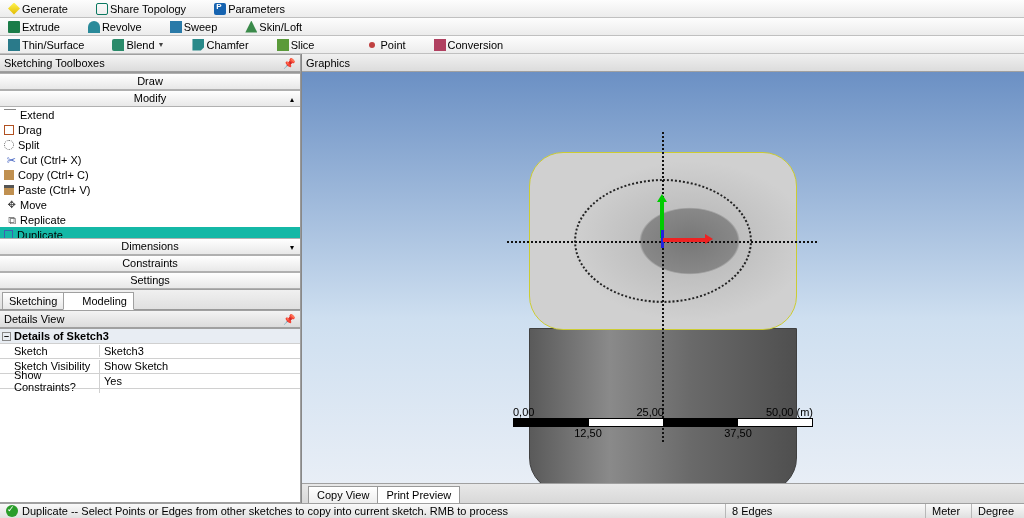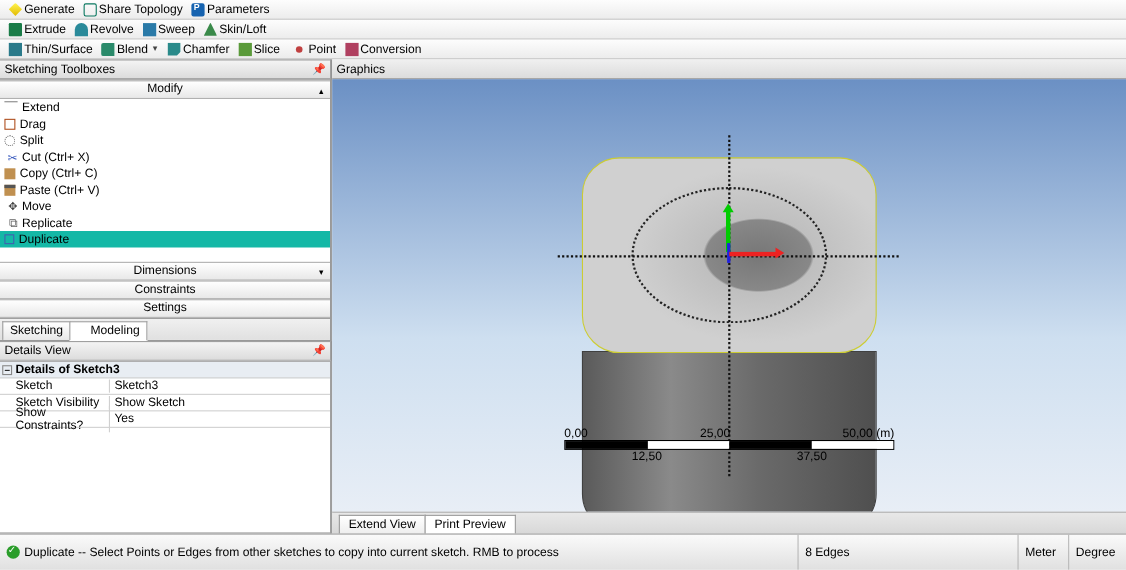--- a/index.html
+++ b/index.html
@@ -1,19 +1,19 @@
 <!DOCTYPE html>
 <html><head>
 <meta charset="utf-8">
 <style>
 * { margin: 0; padding: 0; box-sizing: border-box; font-family: "Segoe UI", Tahoma, sans-serif; font-size: 11px; }
 body { background: #f0f0f0; width: 1024px; height: 518px; overflow: hidden; display: flex; flex-direction: column; }
 
 
-.toolbar { background: linear-gradient(#fdfdfd, #ececec); border-bottom: 1px solid #c0c0c0; height: 18px; display: flex; align-items: center; padding: 0 4px; gap: 0; }
+.toolbar { background: linear-gradient(#fdfdfd, #ececec); border-bottom: 1px solid #c0c0c0; height: 18px; display: flex; align-items: center; padding: 0 4px; gap: 20px; }
 .tb-btn { display: inline-flex; align-items: center; gap: 2px; padding: 0 4px; height: 16px; cursor: pointer; }
 .tb-sep { width: 4px; }
 .tb-icon { width: 12px; height: 12px; display: inline-block; }
 .dd-arrow { font-size: 7px; color: #444; margin-left: 1px; }
 
 .ico-gen { background: linear-gradient(#fff34d,#e0b800); clip-path: polygon(50% 0,100% 50%,50% 100%,0 50%); }
 .ico-share { width:12px;height:12px;border:1.5px solid #0a7860;border-radius:2px; position:relative;}
 .ico-param { background:#1663b0; border-radius:2px; position:relative;}
 .ico-param::after{content:"P"; color:#fff;font-size:8px;position:absolute;left:2px;top:-1px;font-weight:bold;}
 .ico-extrude { background:#1a7c48; border-radius:1px;}
@@ -89,21 +89,21 @@
 .sb-seg { flex:1;}
 .sb-seg.k{background:#000;}
 .sb-seg.w{background:#fff;}
 .sb-bot { display:flex; justify-content:space-around; font-size:10px;}
 
 .gfx-tabs { height:20px; background:linear-gradient(#e8e8e8,#d8d8d8); display:flex; align-items:flex-end; padding-left:6px; border-top:1px solid #a0a0a0;}
 .gfx-tab { padding:2px 8px; border:1px solid #999; background:linear-gradient(#fff,#eee); margin-right:-1px; cursor:pointer; border-bottom:none;}
 .gfx-tab.active { background:#fff;}
 
 
-.statusbar { height:33px; background:linear-gradient(#fafafa,#e0e0e0); border-top:1px solid #a0a0a0; display:flex; align-items:center;}
+.statusbar { height:15px; background:linear-gradient(#fafafa,#e0e0e0); border-top:1px solid #a0a0a0; display:flex; align-items:center;}
 .sb-cell { padding:0 6px; border-right:1px solid #b8b8b8; height:100%; display:flex; align-items:center; gap:4px;}
 .ok-icon{width:12px;height:12px;background:#2a9d2a;border-radius:50%;position:relative;}
 .ok-icon::after{content:"✓";color:#fff;font-size:9px;position:absolute;left:1px;top:-1px;}
 </style>
 </head>
 <body>
 
 <div class="toolbar">
   <div class="tb-btn">
       <span class="tb-icon ico-gen"></span>
@@ -169,20 +169,21 @@
     </div>
 </div>
 
 <div class="main">
   <div class="left">
     <div class="pane-title">
       <span>Sketching Toolboxes</span>
       <span class="pin">📌</span>
     </div>
     <div class="stb">
+      <div class="stb-header">Draw</div>
       <div class="stb-header exp">Modify</div>
       <div class="stb-list">
         <div class="stb-item">
             <span class="li-icon li-extend"></span>
             <span>Extend</span>
           </div>
         <div class="stb-item">
             <span class="li-icon li-drag"></span>
             <span>Drag</span>
           </div>
@@ -278,21 +279,21 @@
             <div class="sb-seg k"></div>
             <div class="sb-seg w"></div>
           </div>
         <div class="sb-bot">
             <span>12,50</span>
             <span>37,50</span>
           </div>
       </div>
     </div>
     <div class="gfx-tabs">
-      <div class="gfx-tab">Extend View</div>
+      <div class="gfx-tab">Copy View</div>
       <div class="gfx-tab active">Print Preview</div>
     </div>
   </div>
 </div>
 
 <div class="statusbar">
   <div class="sb-cell" style="flex:1">
       <span class="ok-icon"></span>
       <span>Duplicate -- Select Points or Edges from other sketches to copy into current sketch. RMB to process</span>
     </div>

